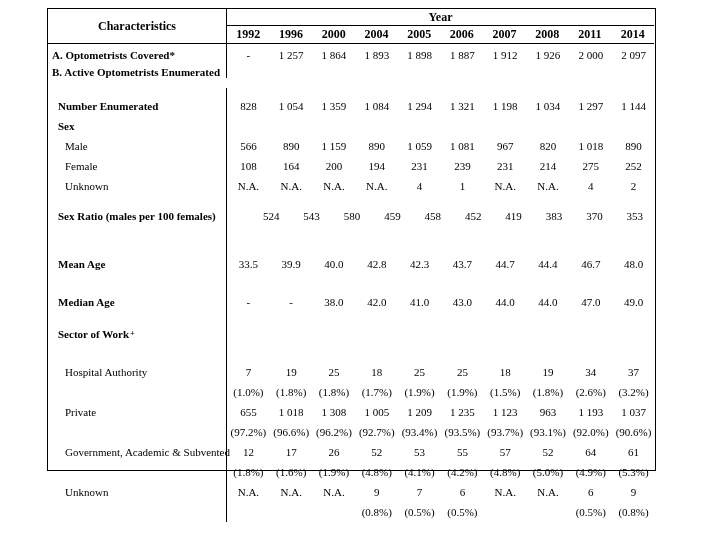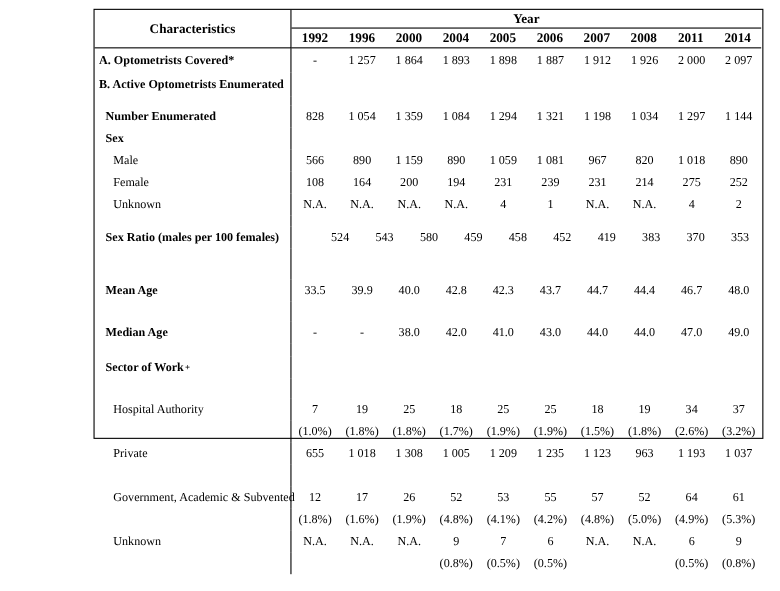--- a/index.html
+++ b/index.html
@@ -7,25 +7,24 @@
     width: 709px; height: 537px;
     background: #ffffff;
     font-family: "Liberation Serif", "DejaVu Serif", serif;
     color: #000;
     position: relative;
     overflow: hidden;
   }
   .tbl {
     position: absolute;
     left: 47px; top: 8px;
-    width: 609px; height: 391px;
+    width: 609px; height: 463px;
     border: 1.5px solid #000;
     box-sizing: border-box;
     background: #fff;
-    margin-left: 38px;
   }
   
   .hdr-stub {
     position: absolute; left: 0; top: 0;
     width: 179px; height: 35px;
     border-right: 1px solid #000;
     border-bottom: 1px solid #000;
     box-sizing: border-box;
     display: flex; align-items: center; justify-content: center;
     font-weight: bold; font-size: 12px;
@@ -105,21 +104,21 @@
           <div class="vc">1 864</div>
           <div class="vc">1 893</div>
           <div class="vc">1 898</div>
           <div class="vc">1 887</div>
           <div class="vc">1 912</div>
           <div class="vc">1 926</div>
           <div class="vc">2 000</div>
           <div class="vc">2 097</div>
         </div>
       </div>
-      <div class="row" style="height: 22px;">
+      <div class="row" style="height: 22px; flex-direction: column;">
         <div class="lab ind0 b">B. Active Optometrists Enumerated</div>
         <div class="vals">
           <div class="vc"></div>
           <div class="vc"></div>
           <div class="vc"></div>
           <div class="vc"></div>
           <div class="vc"></div>
           <div class="vc"></div>
           <div class="vc"></div>
           <div class="vc"></div>
@@ -392,20 +391,32 @@
           <div class="vc">1 209</div>
           <div class="vc">1 235</div>
           <div class="vc">1 123</div>
           <div class="vc">963</div>
           <div class="vc">1 193</div>
           <div class="vc">1 037</div>
         </div>
       </div>
       <div class="row" style="height: 20px;">
         <div class="lab ind0"></div>
+        <div class="vals">
+          <div class="vc">(97.2%)</div>
+          <div class="vc">(96.6%)</div>
+          <div class="vc">(96.2%)</div>
+          <div class="vc">(92.7%)</div>
+          <div class="vc">(93.4%)</div>
+          <div class="vc">(93.5%)</div>
+          <div class="vc">(93.7%)</div>
+          <div class="vc">(93.1%)</div>
+          <div class="vc">(92.0%)</div>
+          <div class="vc">(90.6%)</div>
+        </div>
       </div>
       <div class="row" style="height: 20px;">
         <div class="lab ind2">Government, Academic &amp; Subvented</div>
         <div class="vals">
           <div class="vc">12</div>
           <div class="vc">17</div>
           <div class="vc">26</div>
           <div class="vc">52</div>
           <div class="vc">53</div>
           <div class="vc">55</div>

